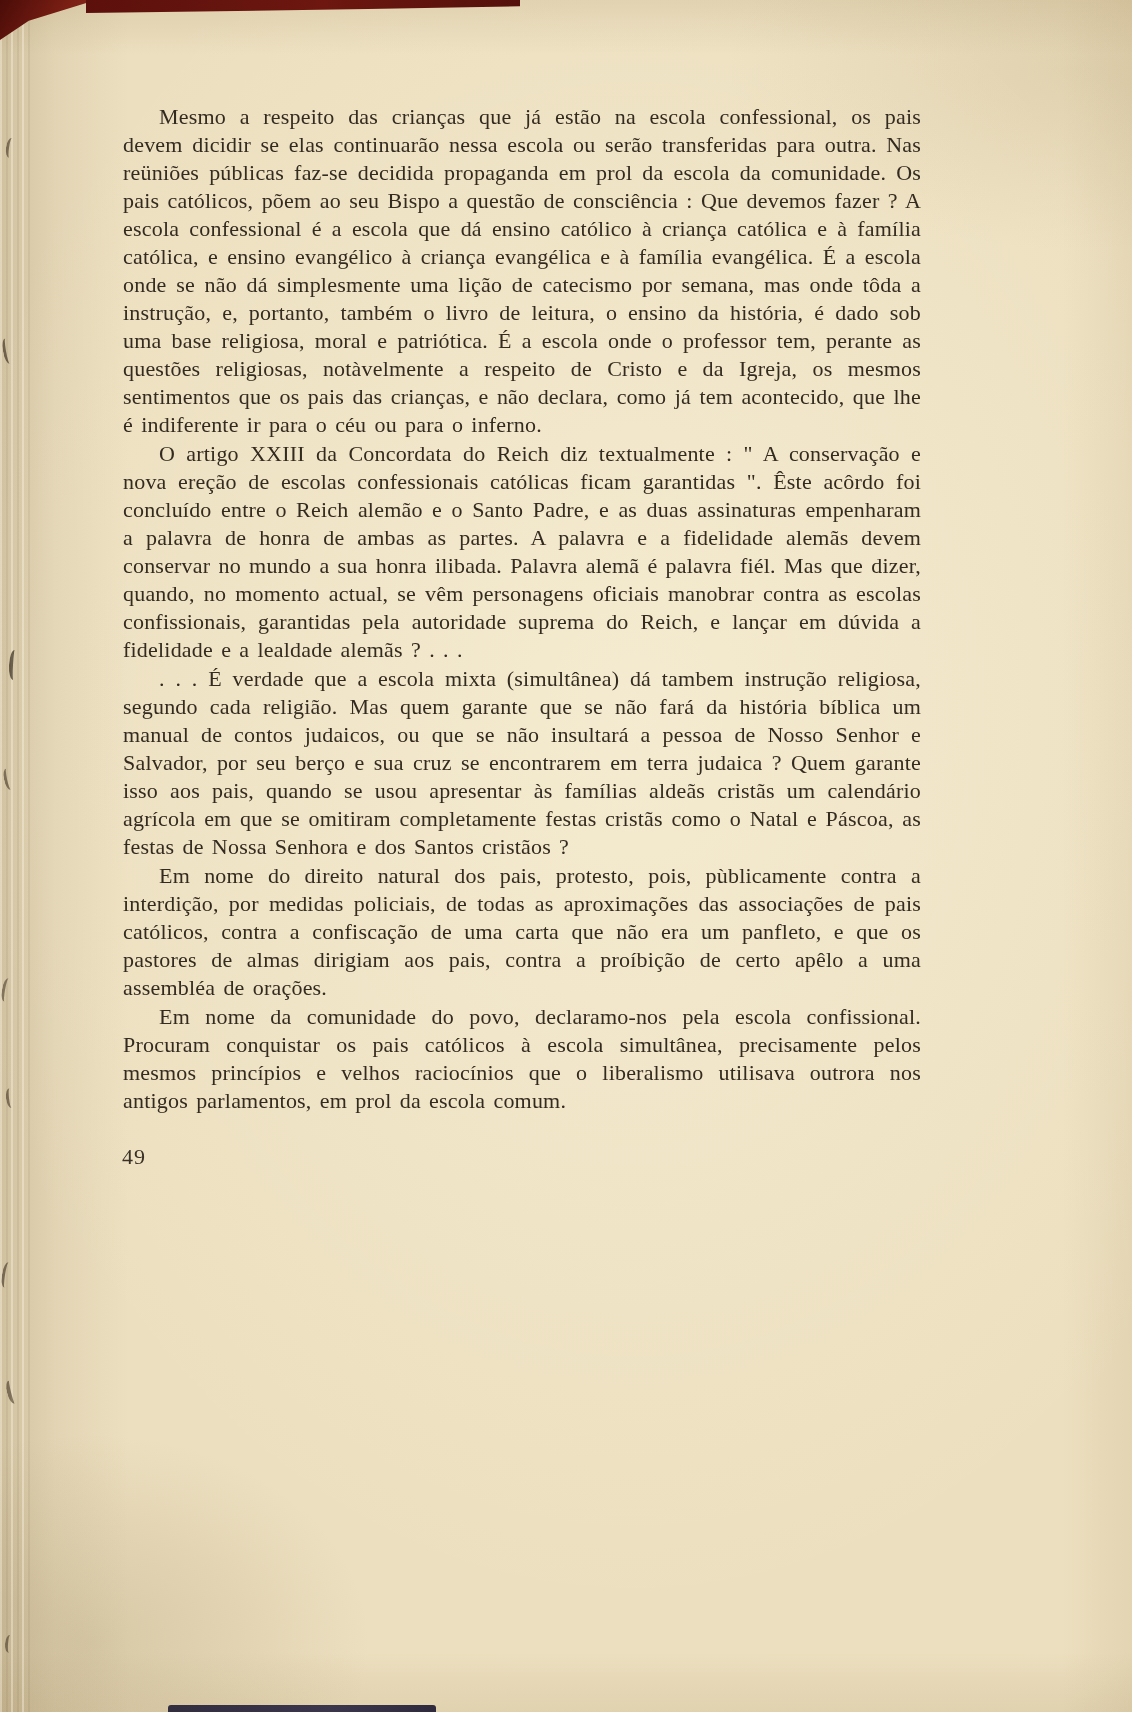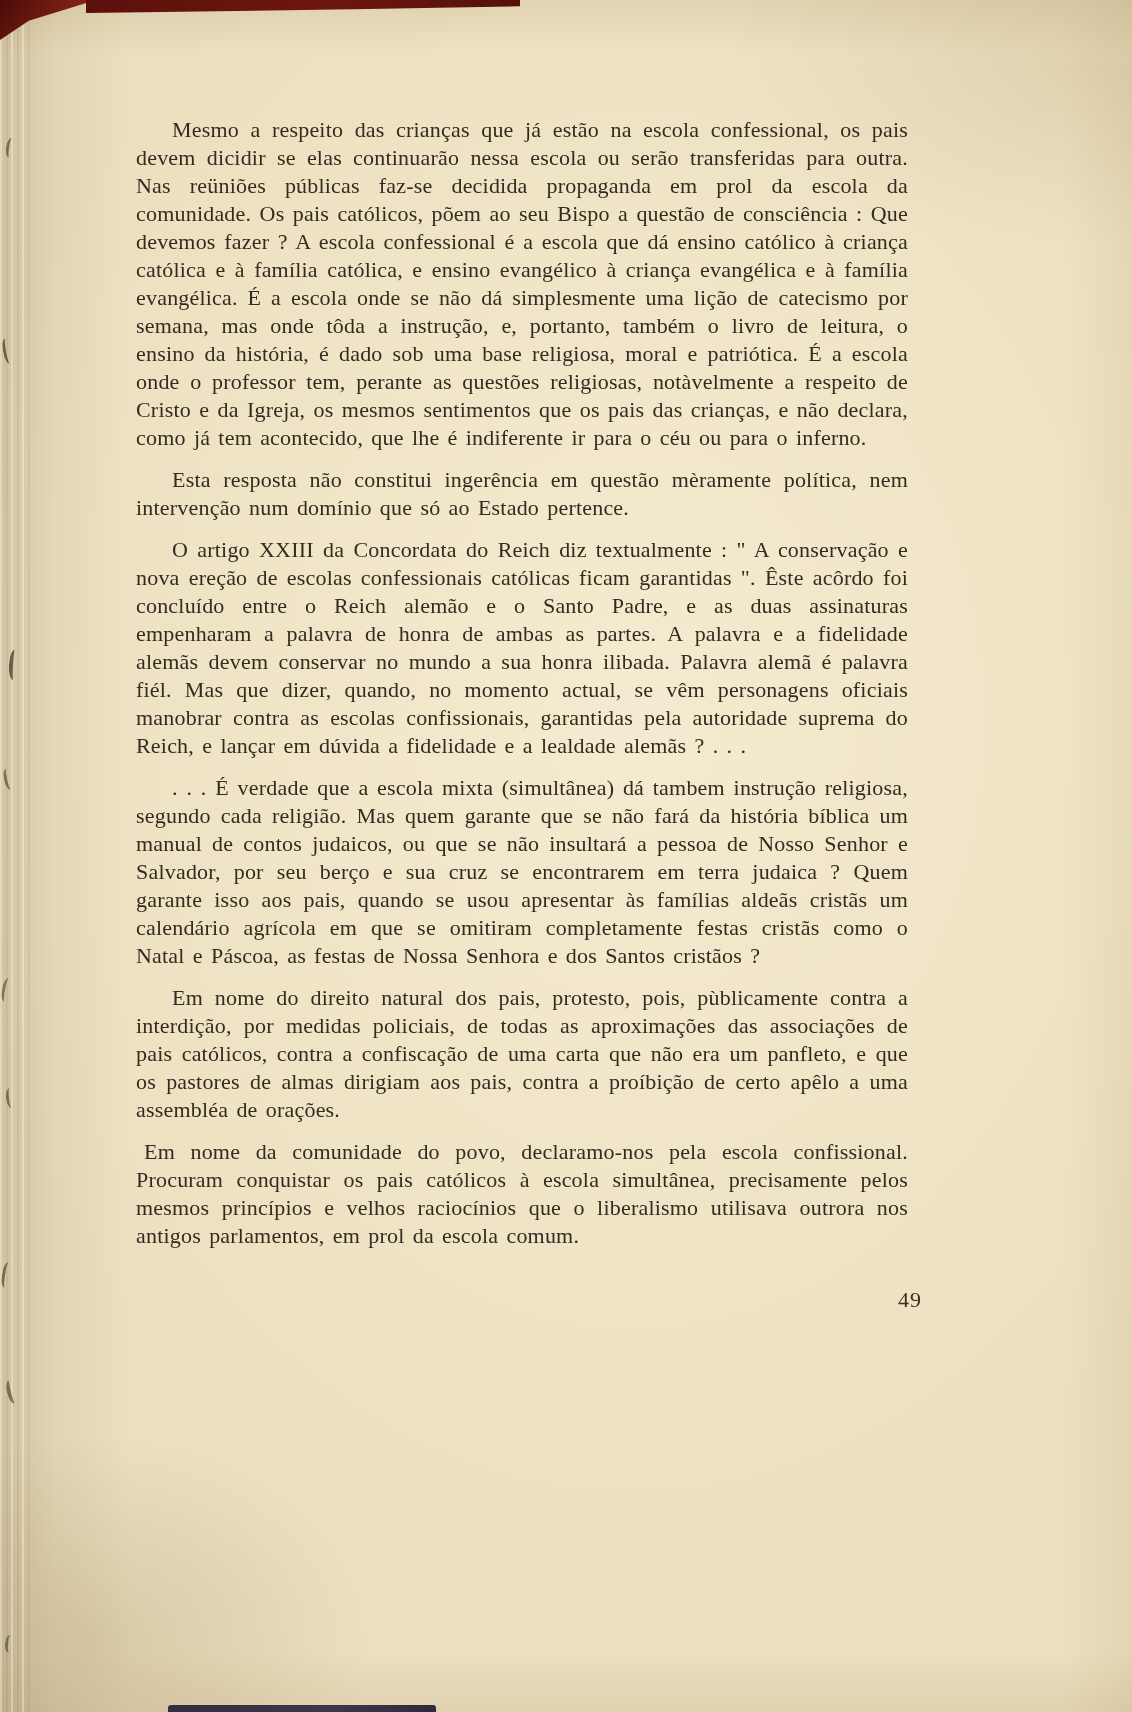--- a/index.html
+++ b/index.html
@@ -57,24 +57,24 @@
   .m5{left:2px;top:978px;height:24px;transform:rotate(10deg);border-left-color:rgba(50,36,22,0.5);}
   .m6{left:6px;top:1088px;height:20px;transform:rotate(-6deg);}
   .m7{left:2px;top:1262px;height:26px;transform:rotate(9deg);border-left-color:rgba(45,32,20,0.55);}
   .m8{left:7px;top:1380px;height:24px;transform:rotate(-14deg);border-left-width:4px;}
   .m9{left:5px;top:1635px;height:18px;transform:rotate(4deg);border-left-color:rgba(50,38,24,0.5);}
   .text-block{
     position:absolute;left:122px;top:102px;width:800px;
     font-size:22px;line-height:28px;color:#342b20;
     text-align:justify;letter-spacing:0.2px;word-spacing:2.5px;
   }
-  .text-block p{margin:14px;text-indent:36px;}
+  .text-block p{margin:1px;text-indent:36px;}
   .text-block p:nth-child(6){text-indent:8px;}
   .page-number{
-    margin-top:36px;text-align:right;font-size:22px;color:#3a3126;
+    margin-top:28px;text-align:left;font-size:22px;color:#3a3126;
     letter-spacing:1px;
   }
 </style>
 </head>
 <body>
 
 <div class="page">
   <div class="paper"></div>
   <div class="binding-edge"></div>
   <div class="cover-corner"></div>
@@ -87,21 +87,20 @@
   <div class="mark m4"></div>
   <div class="mark m5"></div>
   <div class="mark m6"></div>
   <div class="mark m7"></div>
   <div class="mark m8"></div>
   <div class="mark m9"></div>
 
   <div class="text-block">
     <div>
         <p>Mesmo a respeito das crianças que já estão na escola confessional, os pais devem dicidir se elas continuarão nessa escola ou serão transferidas para outra.  Nas reüniões públicas faz-se decidida propaganda em prol da escola da comunidade.  Os pais católicos, põem ao seu Bispo a questão de consciência :  Que devemos fazer ?  A escola confessional é a escola que dá ensino católico à criança católica e à família católica, e ensino evangélico à criança evangélica e à família evangélica.  É a escola onde se não dá simplesmente uma lição de catecismo por semana, mas onde tôda a instrução, e, portanto, também o livro de leitura, o ensino da história, é dado sob uma base religiosa, moral e patriótica.  É a escola onde o professor tem, perante as questões religiosas, notàvelmente a respeito de Cristo e da Igreja, os mesmos sentimentos que os pais das crianças, e não declara, como já tem acontecido, que lhe é indiferente ir para o céu ou para o inferno.</p>
-        <p>Esta resposta não constitui ingerência em questão mèramente política, nem intervenção num domínio que só ao Estado pertence.</p>
         <p>O artigo XXIII da Concordata do Reich diz textualmente :  " A conservação e nova ereção de escolas confessionais católicas ficam garantidas ".  Êste acôrdo foi concluído entre o Reich alemão e o Santo Padre, e as duas assinaturas empenharam a palavra de honra de ambas as partes.  A palavra e a fidelidade alemãs devem conservar no mundo a sua honra ilibada.  Palavra alemã é palavra fiél.  Mas que dizer, quando, no momento actual, se vêm personagens oficiais manobrar contra as escolas confissionais, garantidas pela autoridade suprema do Reich, e lançar em dúvida a fidelidade e a lealdade alemãs ? . . .</p>
         <p>. . . É verdade que a escola mixta (simultânea) dá tambem instrução religiosa, segundo cada religião.  Mas quem garante que se não fará da história bíblica um manual de contos judaicos, ou que se não insultará a pessoa de Nosso Senhor e Salvador, por seu berço e sua cruz se encontrarem em terra judaica ?  Quem garante isso aos pais, quando se usou apresentar às famílias aldeãs cristãs um calendário agrícola em que se omitiram completamente festas cristãs como o Natal e Páscoa, as festas de Nossa Senhora e dos Santos cristãos ?</p>
         <p>Em nome do direito natural dos pais, protesto, pois, pùblicamente contra a interdição, por medidas policiais, de todas as aproximações das associações de pais católicos, contra a confiscação de uma carta que não era um panfleto, e que os pastores de almas dirigiam aos pais, contra a proíbição de certo apêlo a uma assembléa de orações.</p>
         <p>Em nome da comunidade do povo, declaramo-nos pela escola confissional.  Procuram conquistar os pais católicos à escola simultânea, precisamente pelos mesmos princípios e velhos raciocínios que o liberalismo utilisava outrora nos antigos parlamentos, em prol da escola comum.</p>
       </div>
     <div class="page-number">49</div>
   </div>
 </div>
 
 </body></html>

